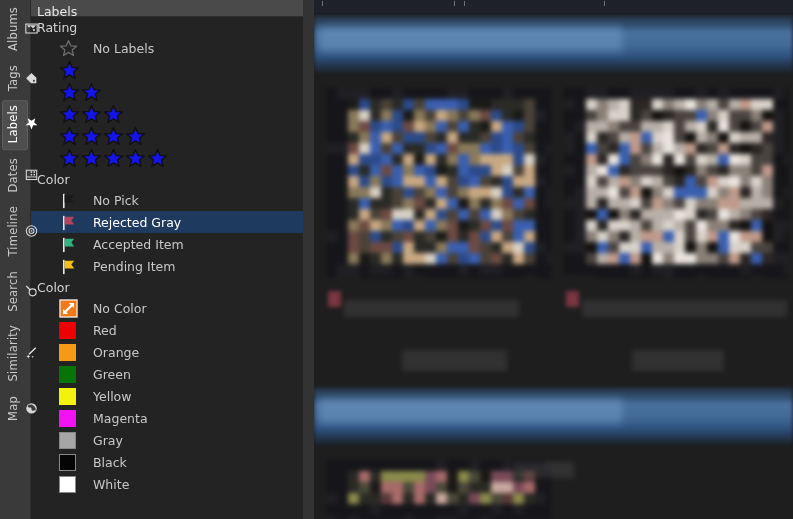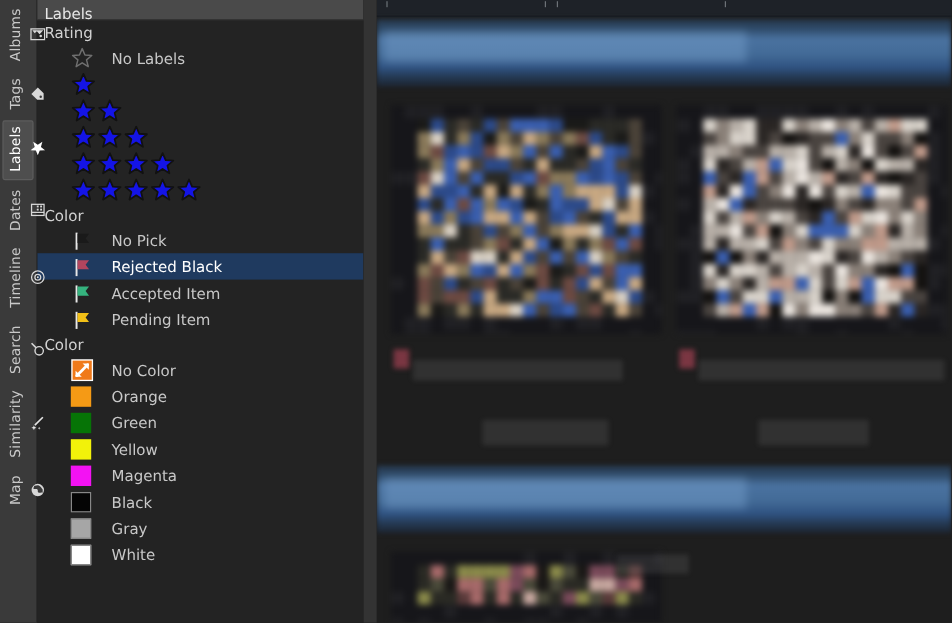--- a/index.html
+++ b/index.html
@@ -361,21 +361,21 @@
           </span>
         <span class="lbl">No Pick</span>
       </div>
       <div class="row sel">
         <span class="glyph">
             <svg width="19" height="19" viewBox="0 0 20 20">
               <rect x="4.2" y="3" width="1.7" height="15" fill="#e8e8e8"></rect>
               <path d="M5.9 4 L16 4 L13 8 L16 12 L5.9 12 Z" fill="#b3455e"></path>
             </svg>
           </span>
-        <span class="lbl">Rejected Black</span>
+        <span class="lbl">Rejected Gray</span>
       </div>
       <div class="row">
         <span class="glyph">
             <svg width="19" height="19" viewBox="0 0 20 20">
               <rect x="4.2" y="3" width="1.7" height="15" fill="#e8e8e8"></rect>
               <path d="M5.9 4 L16 4 L13 8 L16 12 L5.9 12 Z" fill="#35b37e"></path>
             </svg>
           </span>
         <span class="lbl">Accepted Item</span>
       </div>
@@ -397,20 +397,26 @@
               <rect x="1" y="1" width="18" height="18" fill="#f07a1a" stroke="#ffffff" stroke-width="1.2"></rect>
               <path d="M5.2 14.8 L14.8 5.2" stroke="#ffffff" stroke-width="2.4" stroke-linecap="round"></path>
               <path d="M10.4 4.2 L15.8 4.2 L15.8 9.6 Z" fill="#ffffff"></path>
               <path d="M9.6 15.8 L4.2 15.8 L4.2 10.4 Z" fill="#ffffff"></path>
             </svg>
           </span>
         <span class="lbl">No Color</span>
       </div>
       <div class="row">
         <span class="glyph">
+            <span class="swatch" style="background:#ee0000"></span>
+          </span>
+        <span class="lbl">Red</span>
+      </div>
+      <div class="row">
+        <span class="glyph">
             <span class="swatch" style="background:#f59a15"></span>
           </span>
         <span class="lbl">Orange</span>
       </div>
       <div class="row">
         <span class="glyph">
             <span class="swatch" style="background:#067406"></span>
           </span>
         <span class="lbl">Green</span>
       </div>
@@ -421,29 +427,29 @@
         <span class="lbl">Yellow</span>
       </div>
       <div class="row">
         <span class="glyph">
             <span class="swatch" style="background:#f312f3"></span>
           </span>
         <span class="lbl">Magenta</span>
       </div>
       <div class="row">
         <span class="glyph">
+            <span class="swatch bordered" style="background:#a6a6a6"></span>
+          </span>
+        <span class="lbl">Gray</span>
+      </div>
+      <div class="row">
+        <span class="glyph">
             <span class="swatch bordered" style="background:#050505"></span>
           </span>
         <span class="lbl">Black</span>
-      </div>
-      <div class="row">
-        <span class="glyph">
-            <span class="swatch bordered" style="background:#a6a6a6"></span>
-          </span>
-        <span class="lbl">Gray</span>
       </div>
       <div class="row">
         <span class="glyph">
             <span class="swatch bordered" style="background:#ffffff"></span>
           </span>
         <span class="lbl">White</span>
       </div>
 
     </div>
   </div>

